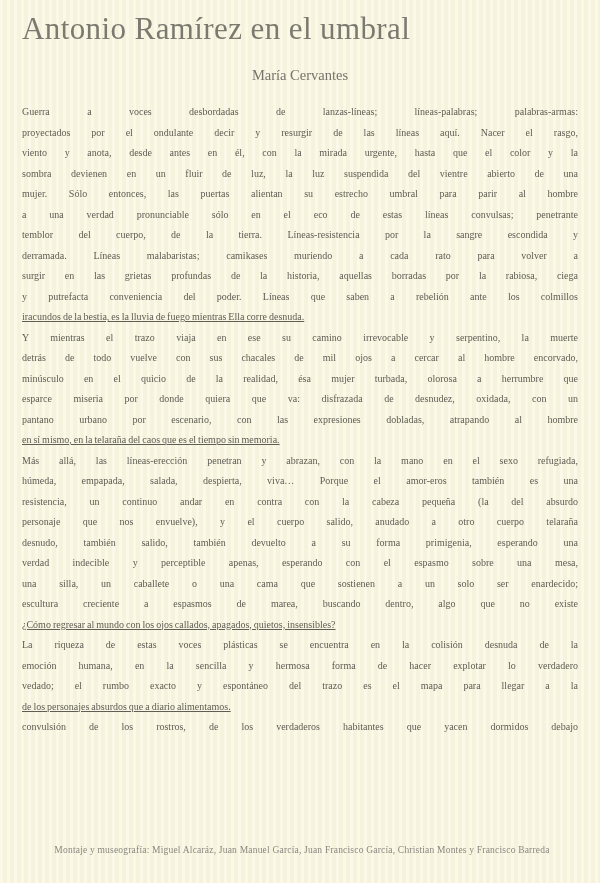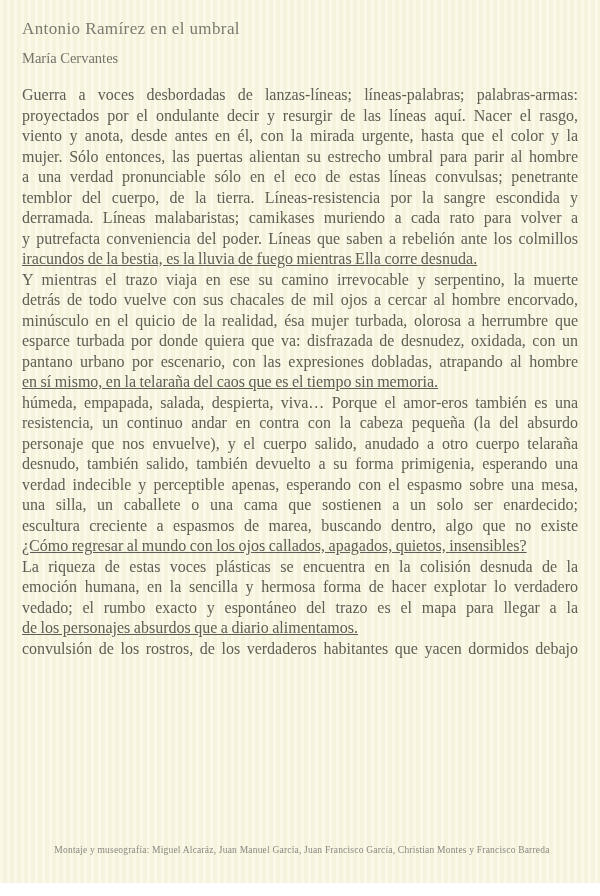--- a/index.html
+++ b/index.html
@@ -25,36 +25,36 @@
   }
   .content {
     position: absolute;
     left: 22px;
     right: 22px;
     top: 0;
   }
   .title {
     margin: 0;
     padding-top: 14px;
-    font-size: 17px;
+    font-size: 31px;
     line-height: 30px;
     font-weight: normal;
     letter-spacing: 0.4px;
     color: #7c7970;
   }
   .author {
-    margin-top: 5px;
-    text-align: left;
+    margin-top: 22px;
+    text-align: center;
     font-size: 14.5px;
     line-height: 18px;
     color: #76736a;
   }
   .article-body {
     margin-top: 18px;
-    font-size: 16px;
+    font-size: 10px;
     color: #5f5d54;
   }
   .line {
     height: 20.5px;
     line-height: 20.5px;
     overflow: hidden;
     text-align: justify;
     text-align-last: justify;
     word-spacing: -0.5px;
   }
@@ -85,32 +85,35 @@
 <body>
 
 <div class="page">
   <div class="content">
     <h1 class="title">Antonio Ramírez en el umbral</h1>
     <div class="author">María Cervantes</div>
     <div class="article-body">
         <div class="line">Guerra a voces desbordadas de lanzas-líneas; líneas-palabras; palabras-armas:</div>
         <div class="line">proyectados por el ondulante decir y resurgir de las líneas aquí. Nacer el rasgo,</div>
         <div class="line">viento y anota, desde antes en él, con la mirada urgente, hasta que el color y la</div>
+        <div class="line">sombra devienen en un fluir de luz, la luz suspendida del vientre abierto de una</div>
         <div class="line">mujer. Sólo entonces, las puertas alientan su estrecho umbral para parir al hombre</div>
         <div class="line">a una verdad pronunciable sólo en el eco de estas líneas convulsas; penetrante</div>
         <div class="line">temblor del cuerpo, de la tierra. Líneas-resistencia por la sangre escondida y</div>
         <div class="line">derramada. Líneas malabaristas; camikases muriendo a cada rato para volver a</div>
+        <div class="line">surgir en las grietas profundas de la historia, aquellas borradas por la rabiosa, ciega</div>
         <div class="line">y putrefacta conveniencia del poder. Líneas que saben a rebelión ante los colmillos</div>
         <div class="line last">iracundos de la bestia, es la lluvia de fuego mientras Ella corre desnuda.</div>
         <div class="line">Y mientras el trazo viaja en ese su camino irrevocable y serpentino, la muerte</div>
         <div class="line">detrás de todo vuelve con sus chacales de mil ojos a cercar al hombre encorvado,</div>
         <div class="line">minúsculo en el quicio de la realidad, ésa mujer turbada, olorosa a herrumbre que</div>
-        <div class="line">esparce turbada por donde quiera que va: disfrazada de desnudez, oxidada, con un</div>
+        <div class="line">esparce miseria por donde quiera que va: disfrazada de desnudez, oxidada, con un</div>
         <div class="line">pantano urbano por escenario, con las expresiones dobladas, atrapando al hombre</div>
         <div class="line last">en sí mismo, en la telaraña del caos que es el tiempo sin memoria.</div>
+        <div class="line">Más allá, las líneas-erección penetran y abrazan, con la mano en el sexo refugiada,</div>
         <div class="line">húmeda, empapada, salada, despierta, viva… Porque el amor-eros también es una</div>
         <div class="line">resistencia, un continuo andar en contra con la cabeza pequeña (la del absurdo</div>
         <div class="line">personaje que nos envuelve), y el cuerpo salido, anudado a otro cuerpo telaraña</div>
         <div class="line">desnudo, también salido, también devuelto a su forma primigenia, esperando una</div>
         <div class="line">verdad indecible y perceptible apenas, esperando con el espasmo sobre una mesa,</div>
         <div class="line">una silla, un caballete o una cama que sostienen a un solo ser enardecido;</div>
         <div class="line">escultura creciente a espasmos de marea, buscando dentro, algo que no existe</div>
         <div class="line last">¿Cómo regresar al mundo con los ojos callados, apagados, quietos, insensibles?</div>
         <div class="line">La riqueza de estas voces plásticas se encuentra en la colisión desnuda de la</div>
         <div class="line">emoción humana, en la sencilla y hermosa forma de hacer explotar lo verdadero</div>

